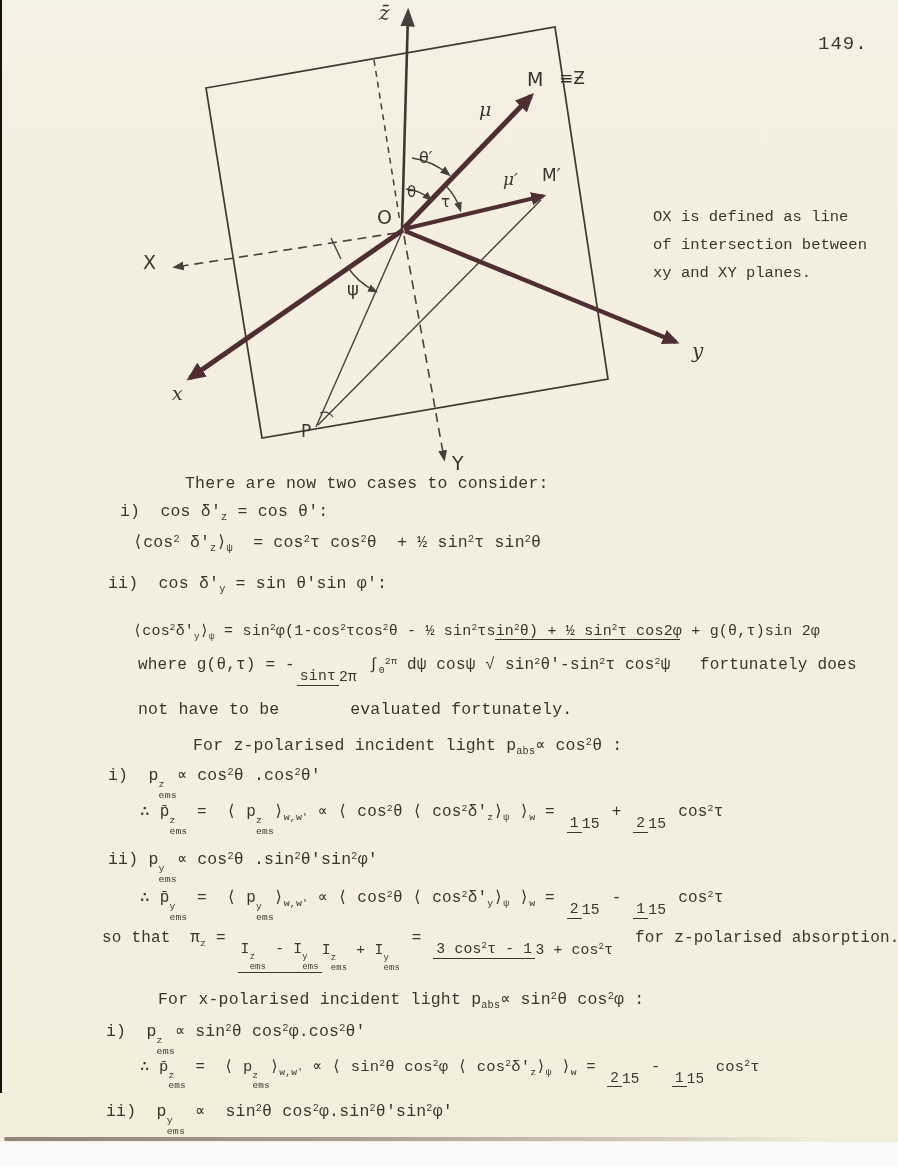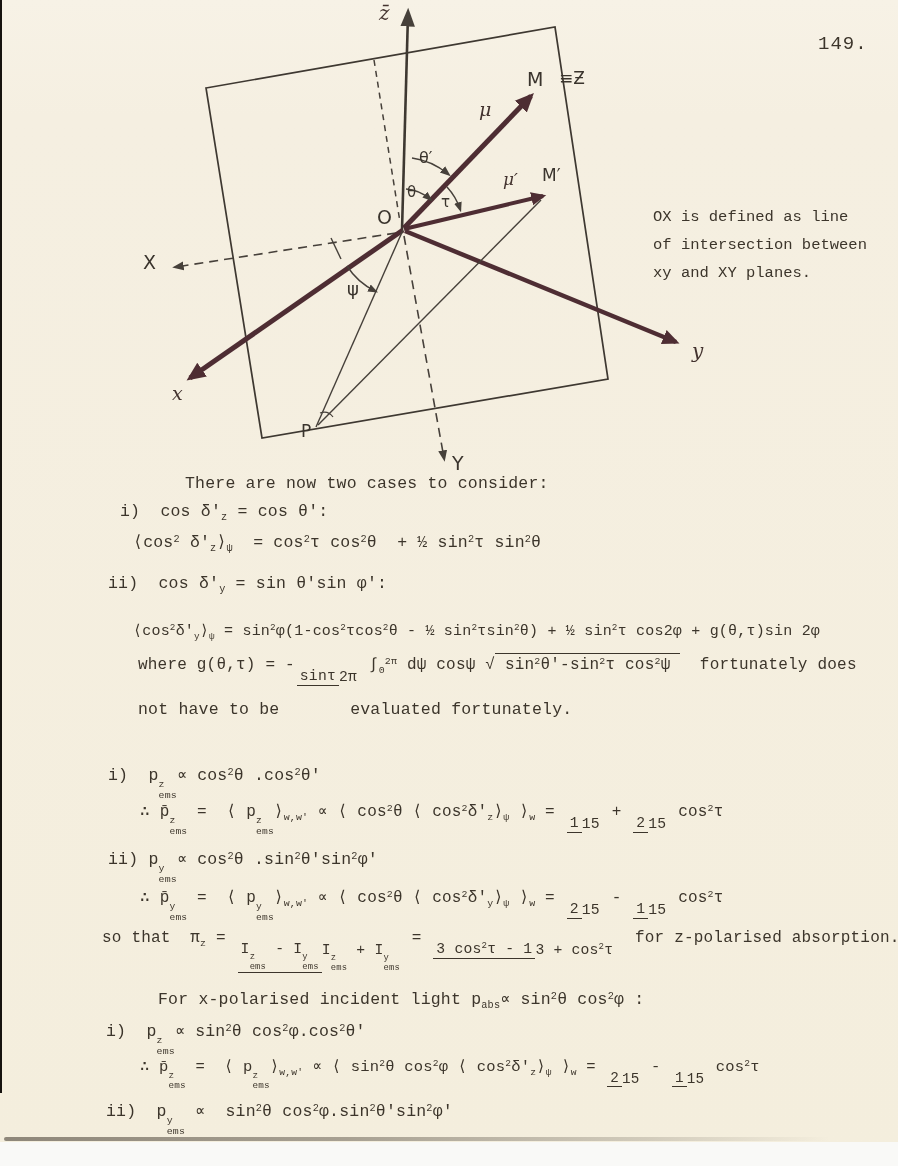--- a/index.html
+++ b/index.html
@@ -18,21 +18,21 @@
   .eq{position:absolute;white-space:pre;font-size:16.5px;color:#3c352b;letter-spacing:.2px;}
   sup,sub{font-size:.62em;line-height:0;}
   sup{vertical-align:.52em;}
   sub{vertical-align:-.38em;}
   .stk{display:inline-flex;flex-direction:column;align-items:flex-start;vertical-align:-.7em;
        font-size:.6em;line-height:1.15;}
   .frac{display:inline-flex;flex-direction:row;align-items:center;vertical-align:-.75em;
        font-size:.92em;line-height:1.15;margin:0 2px;}
   .fn{border-bottom:1.5px solid currentColor;padding:0 3px;}
   .fd{padding-top:1px;}
-  .ol{border-top:1.6px solid currentColor;padding-top:2px;}
+  .ol{border-top:1.6px solid currentColor;padding-top:16px;}
   .flab{font-family:"DejaVu Sans",sans-serif;fill:#3a342d;}
   .fital{font-family:"DejaVu Serif",serif;font-style:italic;fill:#43332f;}
 </style>
 </head>
 <body>
 
 <div class="page">
 
   <div class="figwrap">
     <svg width="898" height="480" viewBox="0 0 898 480" xmlns="http://www.w3.org/2000/svg">
@@ -106,20 +106,21 @@
 xy and XY planes.</div>
   </div>
 
   <div class="eq" style="left:185px;top:474px;">There are now two cases to consider:</div>
   <div class="eq" style="left:120px;top:502px;">i)  cos δ′<sub>z</sub> = cos θ′:</div>
   <div class="eq" style="left:133px;top:532px;">⟨cos<sup>2</sup> δ′<sub>z</sub>⟩<sub>ψ</sub>  = cos<sup>2</sup>τ cos<sup>2</sup>θ  + ½ sin<sup>2</sup>τ sin<sup>2</sup>θ</div>
   <div class="eq" style="left:108px;top:574px;">ii)  cos δ′<sub>y</sub> = sin θ′sin φ′:</div>
   <div class="eq" style="left:133px;top:612px;font-size:15px;margin-top:9px;">⟨cos<sup>2</sup>δ′<sub>y</sub>⟩<sub>ψ</sub> = sin<sup>2</sup>φ(1-cos<sup>2</sup>τcos<sup>2</sup>θ - ½ sin<sup>2</sup>τsin<sup>2</sup>θ) + ½ sin<sup>2</sup>τ cos2φ + g(θ,τ)sin 2φ</div>
   <div class="eq" style="left:138px;top:656px;font-size:16px;">where g(θ,τ) = -<span class="frac"><span class="fn">sinτ</span><span class="fd">2π</span></span> ∫<sub>0</sub><sup>2π</sup> dψ cosψ √<span class="ol"> sin<sup>2</sup>θ′-sin<sup>2</sup>τ cos<sup>2</sup>ψ </span>  fortunately does</div>
   <div class="eq" style="left:138px;top:700px;">not have to be       evaluated fortunately.</div>
+  <div class="eq" style="left:193px;top:735px;">For z-polarised incident light p<sub>abs</sub>∝ cos<sup>2</sup>θ :</div>
   <div class="eq" style="left:108px;top:765px;">i)  p<span class="stk"><span>z</span><span>ems</span></span>∝ cos<sup>2</sup>θ .cos<sup>2</sup>θ′</div>
   <div class="eq" style="left:140px;top:801px;font-size:16px;">∴ p̄<span class="stk"><span>z</span><span>ems</span></span> =  ⟨ p<span class="stk"><span>z</span><span>ems</span></span>⟩<sub>w,w′</sub> ∝ ⟨ cos<sup>2</sup>θ ⟨ cos<sup>2</sup>δ′<sub>z</sub>⟩<sub>ψ</sub> ⟩<sub>w</sub> = <span class="frac"><span class="fn">1</span><span class="fd">15</span></span> + <span class="frac"><span class="fn">2</span><span class="fd">15</span></span> cos<sup>2</sup>τ</div>
   <div class="eq" style="left:108px;top:849px;">ii) p<span class="stk"><span>y</span><span>ems</span></span>∝ cos<sup>2</sup>θ .sin<sup>2</sup>θ′sin<sup>2</sup>φ′</div>
   <div class="eq" style="left:140px;top:887px;font-size:16px;">∴ p̄<span class="stk"><span>y</span><span>ems</span></span> =  ⟨ p<span class="stk"><span>y</span><span>ems</span></span>⟩<sub>w,w′</sub> ∝ ⟨ cos<sup>2</sup>θ ⟨ cos<sup>2</sup>δ′<sub>y</sub>⟩<sub>ψ</sub> ⟩<sub>w</sub> = <span class="frac"><span class="fn">2</span><span class="fd">15</span></span> - <span class="frac"><span class="fn">1</span><span class="fd">15</span></span> cos<sup>2</sup>τ</div>
   <div class="eq" style="left:102px;top:929px;font-size:16px;">so that  π<sub>z</sub> = <span class="frac"><span class="fn">I<span class="stk"><span>z</span><span>ems</span></span> - I<span class="stk"><span>y</span><span>ems</span></span></span><span class="fd">I<span class="stk"><span>z</span><span>ems</span></span> + I<span class="stk"><span>y</span><span>ems</span></span></span></span> = <span class="frac"><span class="fn">3 cos<sup>2</sup>τ - 1</span><span class="fd">3 + cos<sup>2</sup>τ</span></span>  for z-polarised absorption.</div>
   <div class="eq" style="left:158px;top:989px;">For x-polarised incident light p<sub>abs</sub>∝ sin<sup>2</sup>θ cos<sup>2</sup>φ :</div>
   <div class="eq" style="left:106px;top:1021px;">i)  p<span class="stk"><span>z</span><span>ems</span></span>∝ sin<sup>2</sup>θ cos<sup>2</sup>φ.cos<sup>2</sup>θ′</div>
   <div class="eq" style="left:140px;top:1057px;font-size:15.5px;">∴ p̄<span class="stk"><span>z</span><span>ems</span></span> =  ⟨ p<span class="stk"><span>z</span><span>ems</span></span>⟩<sub>w,w′</sub> ∝ ⟨ sin<sup>2</sup>θ cos<sup>2</sup>φ ⟨ cos<sup>2</sup>δ′<sub>z</sub>⟩<sub>ψ</sub> ⟩<sub>w</sub> = <span class="frac"><span class="fn">2</span><span class="fd">15</span></span> - <span class="frac"><span class="fn">1</span><span class="fd">15</span></span> cos<sup>2</sup>τ</div>
   <div class="eq" style="left:106px;top:1101px;">ii)  p<span class="stk"><span>y</span><span>ems</span></span> ∝  sin<sup>2</sup>θ cos<sup>2</sup>φ.sin<sup>2</sup>θ′sin<sup>2</sup>φ′</div>
 

